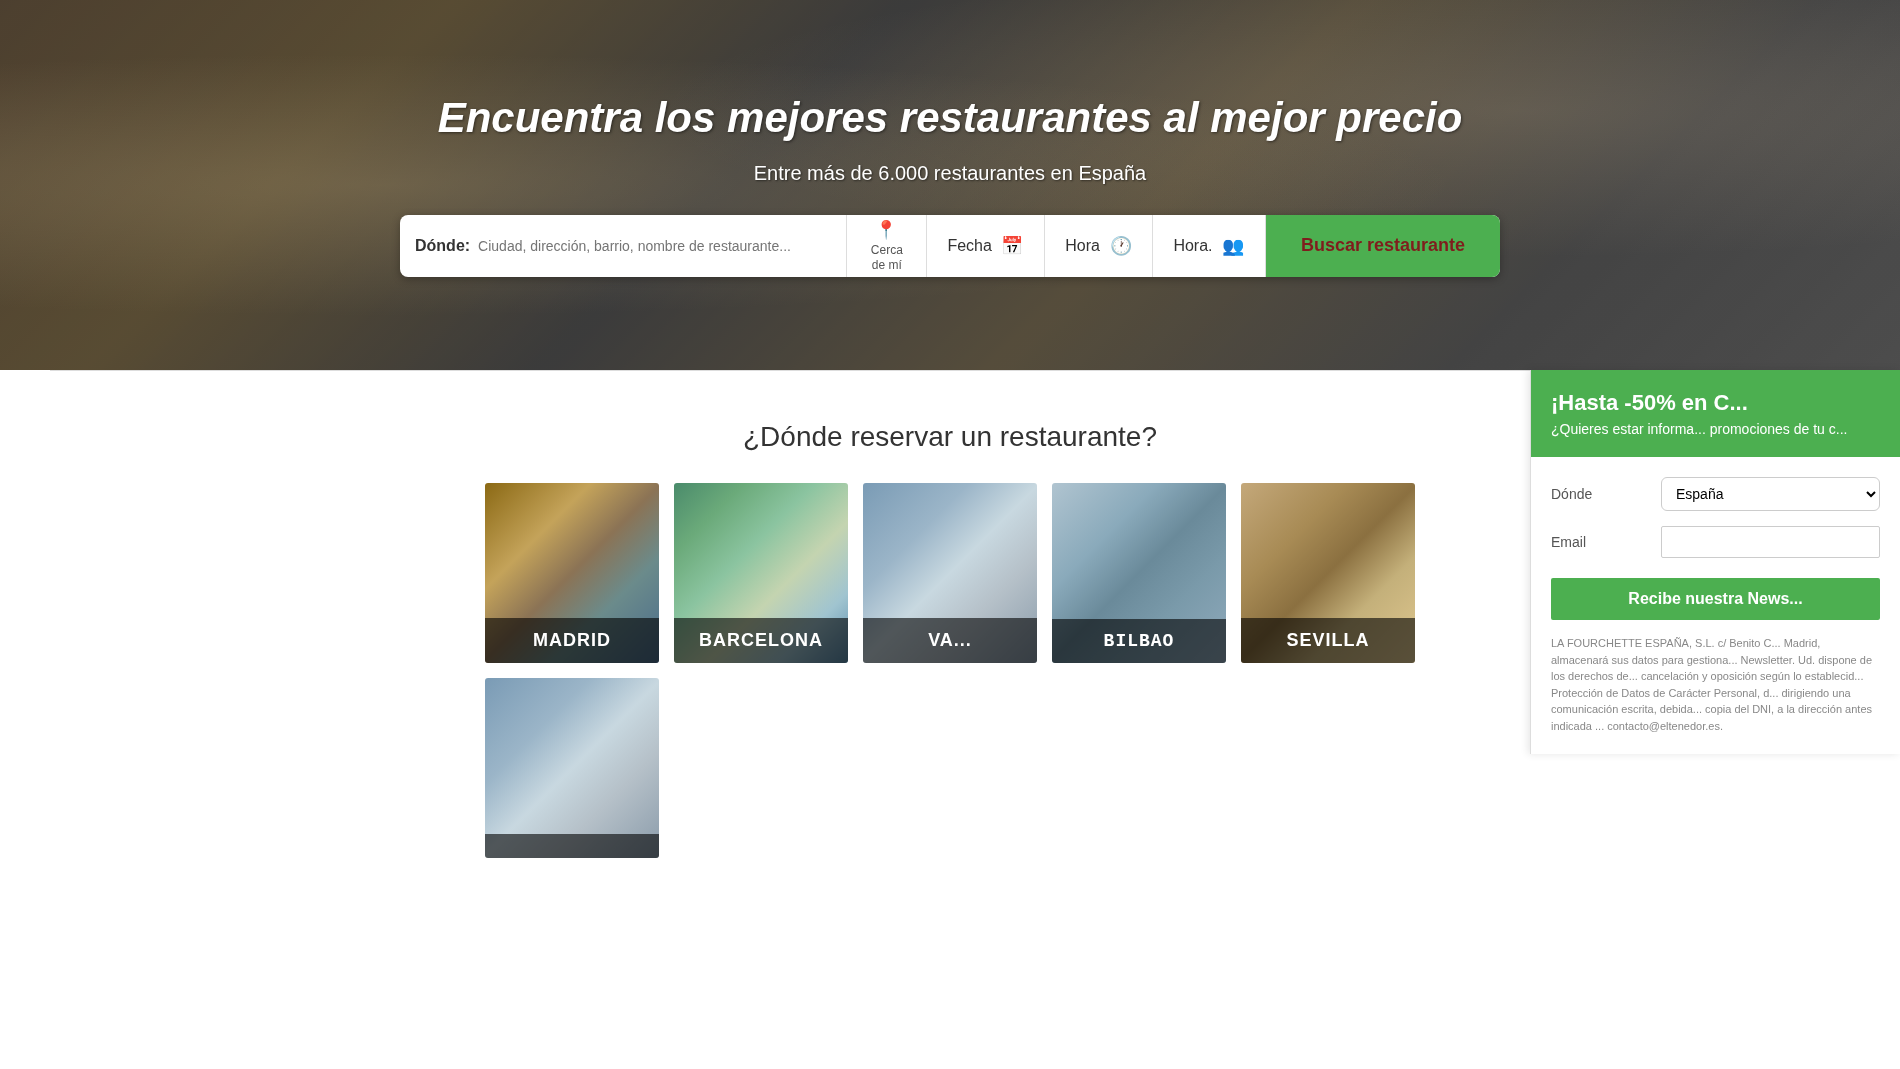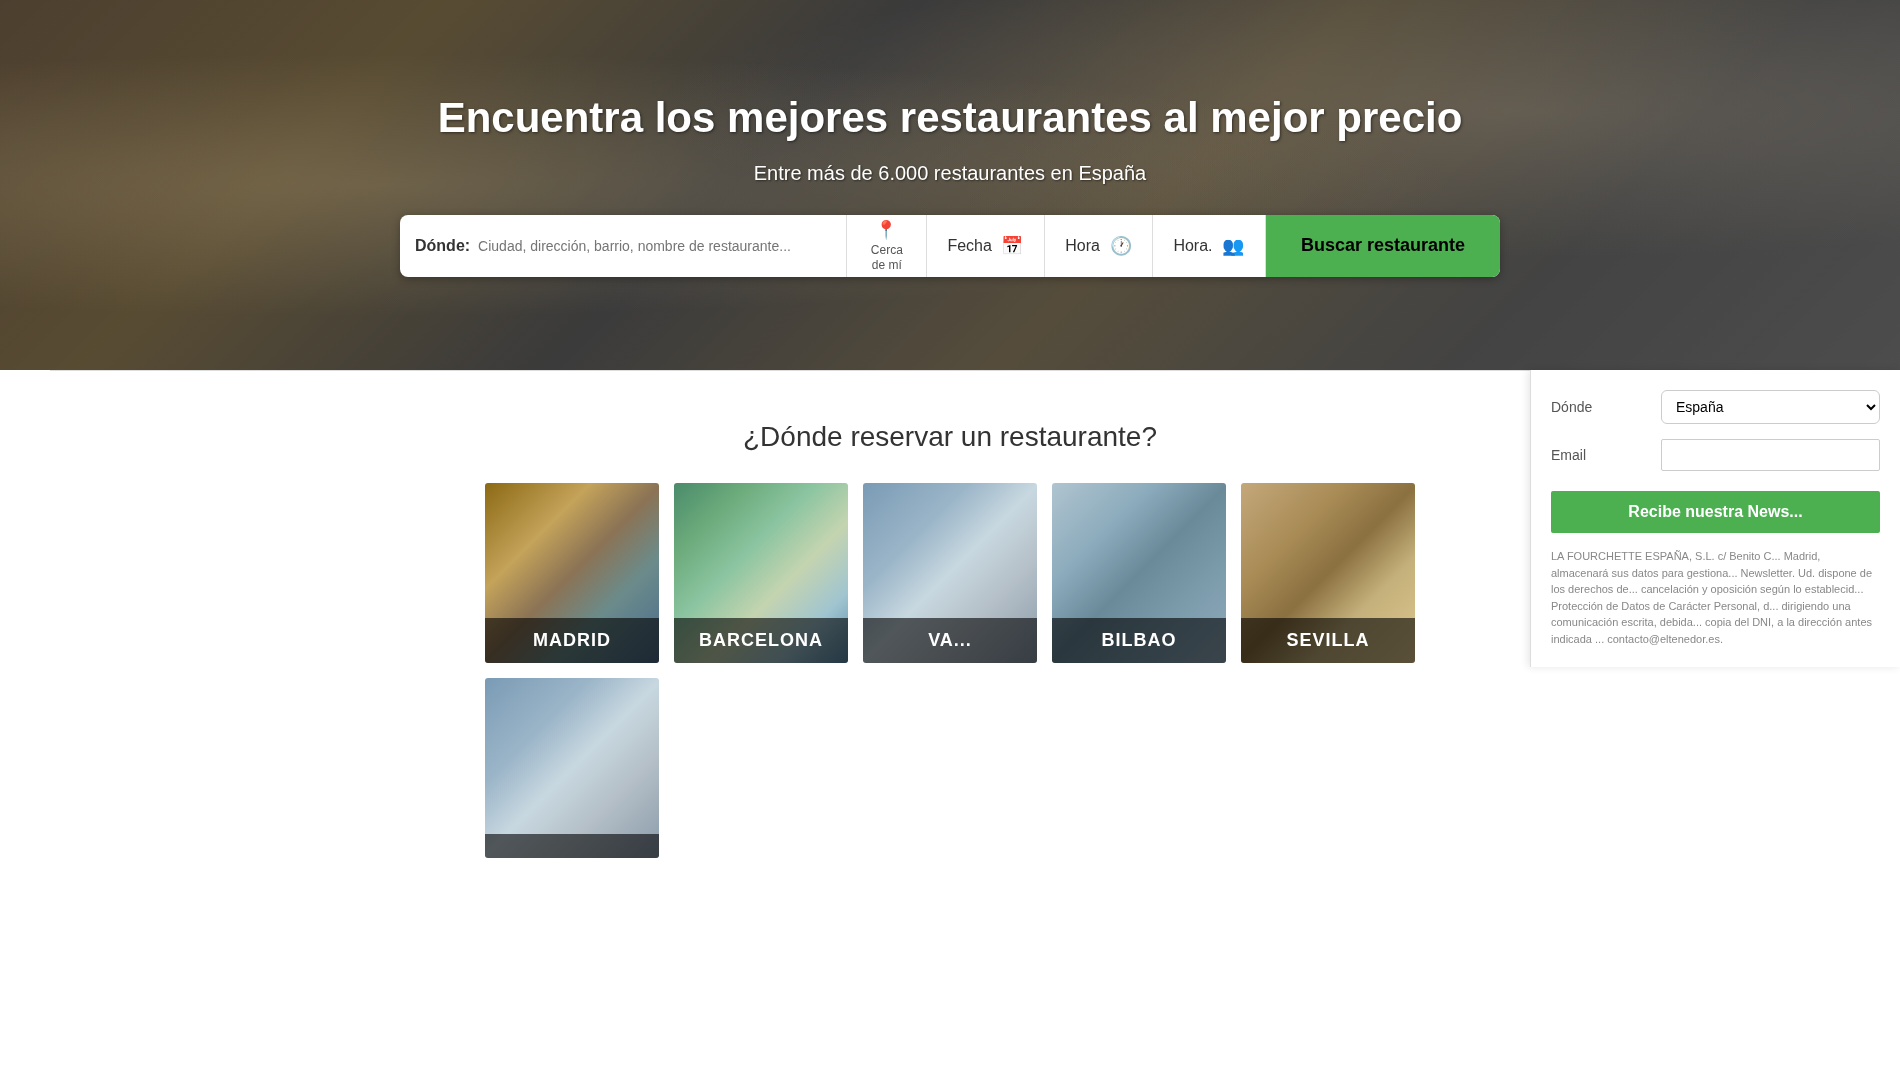--- a/index.html
+++ b/index.html
@@ -29,20 +29,21 @@
 
     .hero-title {
       color: #fff;
       font-size: 42px;
       font-weight: bold;
       text-align: left;
       position: relative;
       z-index: 2;
       text-shadow: 1px 1px 3px rgba(0,0,0,0.5);
       margin-bottom: 20px;
+      font-style: italic;
     }
 
     .hero-subtitle {
       color: #fff;
       font-size: 20px;
       text-align: center;
       position: relative;
       z-index: 2;
       text-shadow: 1px 1px 2px rgba(0,0,0,0.5);
       margin-bottom: 30px;
@@ -120,21 +121,21 @@
       white-space: nowrap;
     }
 
     .field-icon {
       font-size: 18px;
       color: #666;
     }
 
     .search-btn {
       background: #4CAF50;
-      color: #000000;
+      color: #7f1d1d;
       border: none;
       padding: 0 35px;
       font-size: 18px;
       font-weight: bold;
       cursor: pointer;
       white-space: nowrap;
     }
 
     
     .main-content {
@@ -176,20 +177,21 @@
     .city-card-barcelona-bg {
       background: linear-gradient(135deg, #4A8B6B 0%, #6BAA7A 20%, #8BC4A0 40%, #C4D4B0 60%, #A0C4D0 80%, #5B8BAA 100%);
     }
 
     .city-card-valencia-bg {
       background: linear-gradient(135deg, #7A9BB5 0%, #9BB5C8 30%, #C8D8E0 50%, #B5C0C8 70%, #8A9BAA 100%);
     }
 
     .city-card-bilbao-bg {
       background: linear-gradient(135deg, #B0C4D0 0%, #8AAABB 30%, #6A8A9A 50%, #7A9AAA 70%, #90AABC 100%);
+      font-family: Liberation Mono, monospace;
     }
 
     .city-card-sevilla-bg {
       background: linear-gradient(135deg, #C4A87A 0%, #A88B55 30%, #8B7040 50%, #C4B07A 70%, #E0C890 100%);
     }
 
     .city-overlay {
       position: absolute;
       bottom: 0;
       left: 0;
@@ -357,20 +359,24 @@
     <div class="city-card city-card-sevilla-bg">
       <div class="city-overlay">SEVILLA</div>
     </div>
 
     <div class="city-card city-card-valencia-bg">
       <div class="city-overlay"></div>
     </div>
   </div>
 
   <div class="newsletter-panel">
+    <div class="newsletter-header">
+      <div>¡Hasta -50% en C...</div>
+      <div class="newsletter-subtext">¿Quieres estar informa... promociones de tu c...</div>
+    </div>
     <div class="newsletter-body">
       
       <div class="form-row">
         <label class="form-label">Dónde</label>
         <select class="form-select">
           <option>España</option>
         </select>
       </div>
       
       

